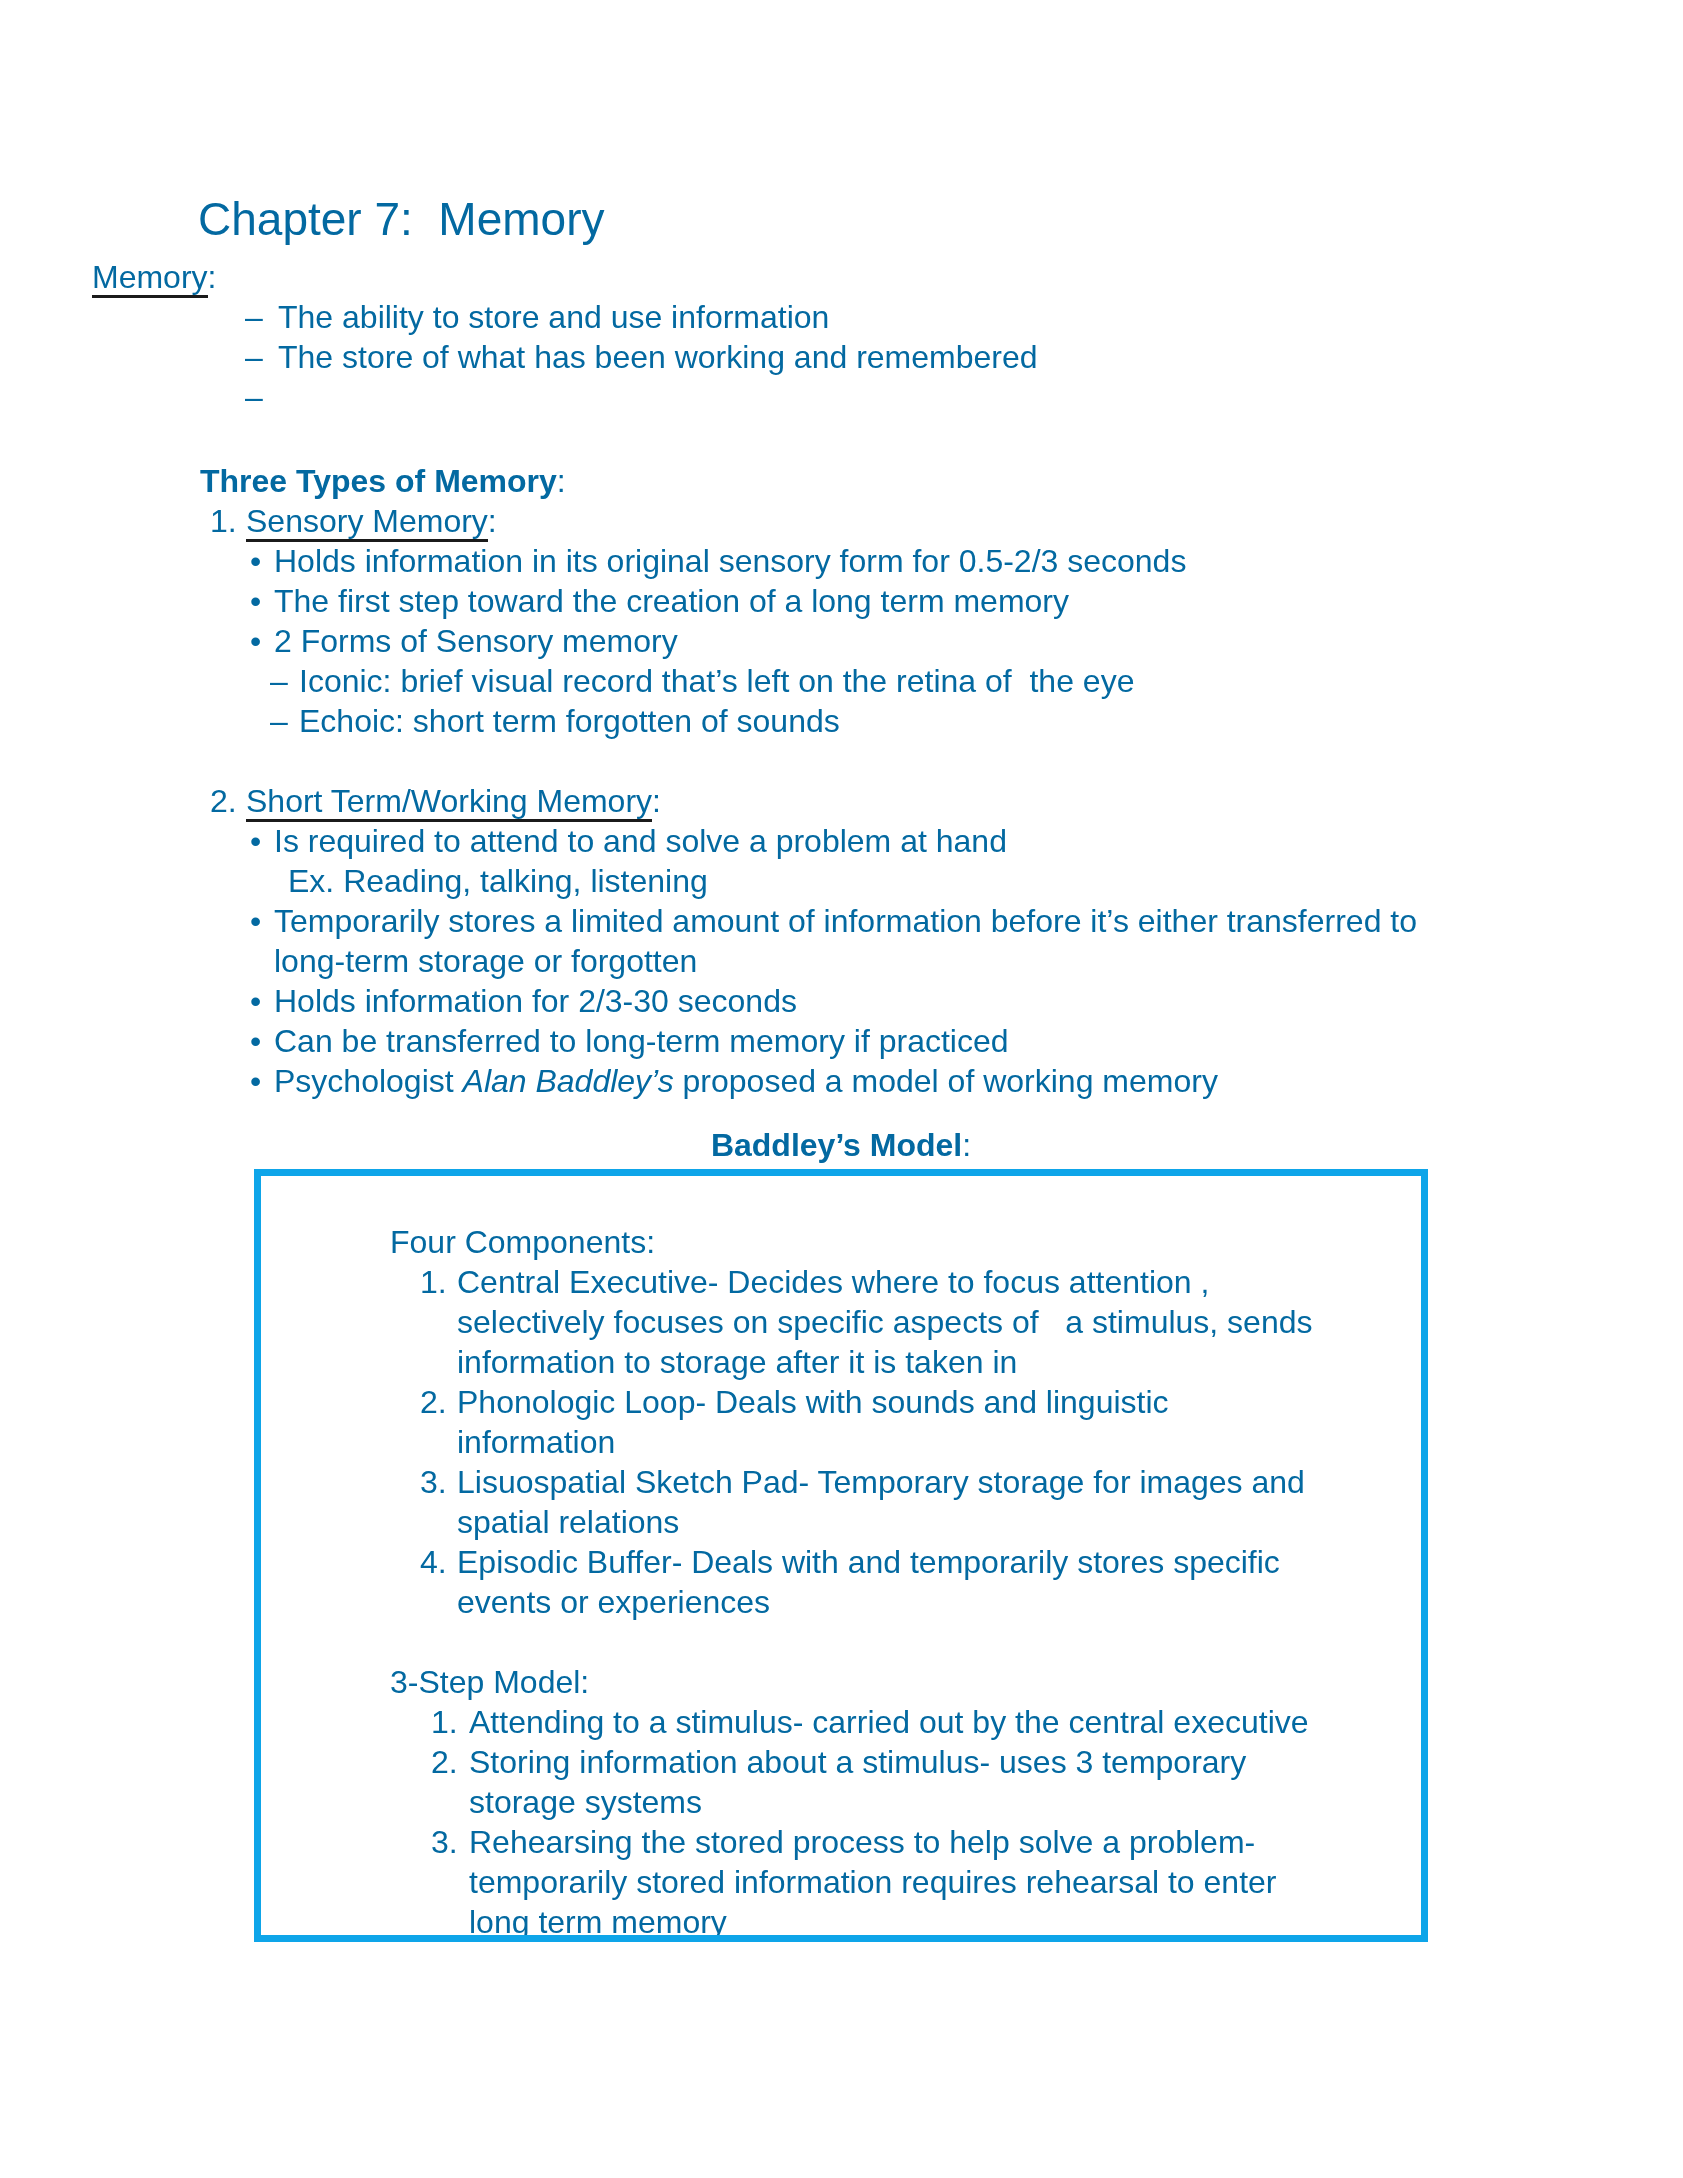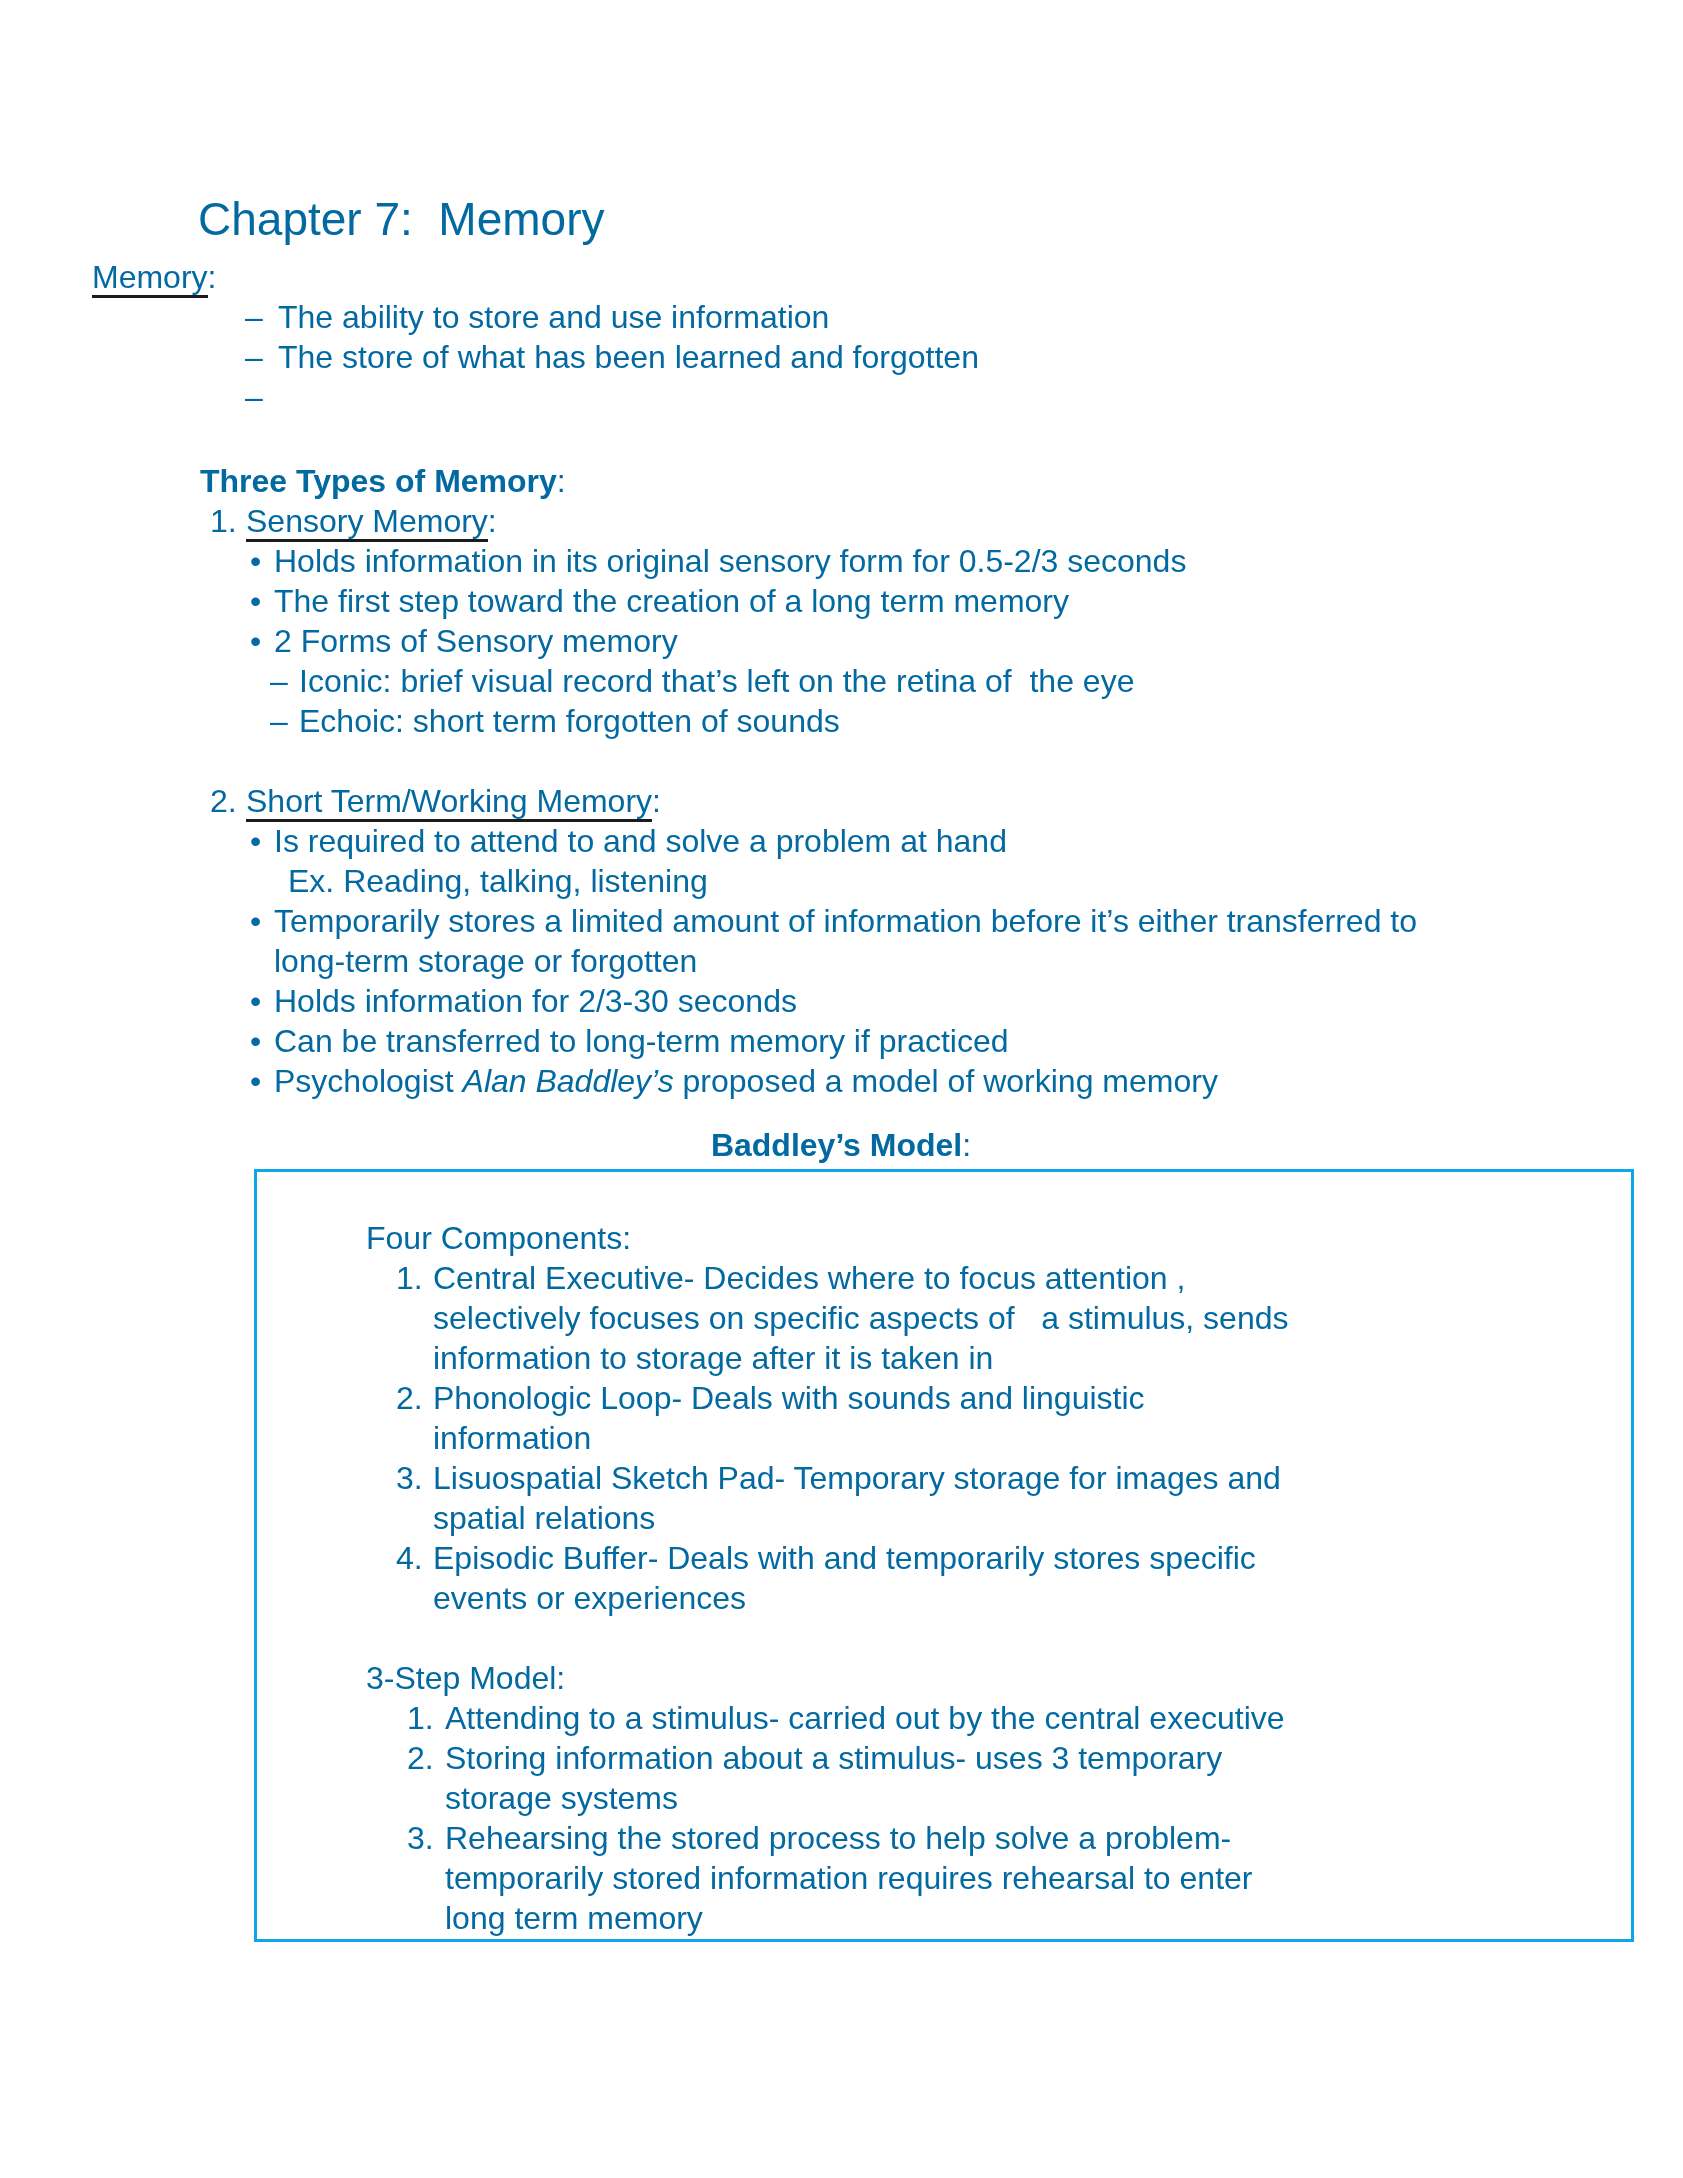--- a/index.html
+++ b/index.html
@@ -34,23 +34,24 @@
   .subdash-li { display:flex; margin-left:270px; }
   .subdash-li .marker { width:29px; flex-shrink:0; }
 
   .section-gap { margin-top:40px; }
 
   .ex-line { margin-left:14px; }
 
   .model-title { margin-left:254px; width:1174px; text-align:center; margin-top:24px; }
 
   .model-box {
-    margin-left:254px; margin-top:4px; width:1380px; height:773px;
-    border:3px solid #0ea5e9; box-sizing:border-box; padding-top:46px;
+    margin-left:254px; margin-top:4px; width:1174px; height:773px;
+    border:7px solid #0ea5e9; box-sizing:border-box; padding-top:46px;
     overflow:hidden;
+    padding-left:20px;
   }
   .box-heading { margin-left:109px; }
   .box-num-li { display:flex; margin-left:139px; }
   .box-num-li .num { width:37px; flex-shrink:0; }
   .step-heading { margin-top:40px; }
   .step-li { margin-left:150px; }
   .step-li .num { width:38px; }
 </style>
 </head>
 <body>
@@ -63,21 +64,21 @@
     <span class="ul">Memory</span><span>:</span>
   </div>
 
   <div>
     <div class="dash-li">
       <span class="marker">–</span>
       <span class="pre">The ability to store and use information</span>
     </div>
     <div class="dash-li">
       <span class="marker">–</span>
-      <span class="pre">The store of what has been learned and forgotten</span>
+      <span class="pre">The store of what has been working and remembered</span>
     </div>
     <div class="dash-li">
       <span class="marker">–</span>
     </div>
   </div>
 
   <div class="bold-heading">
     <span class="b">Three Types of Memory</span><span>:</span>
   </div>
 

